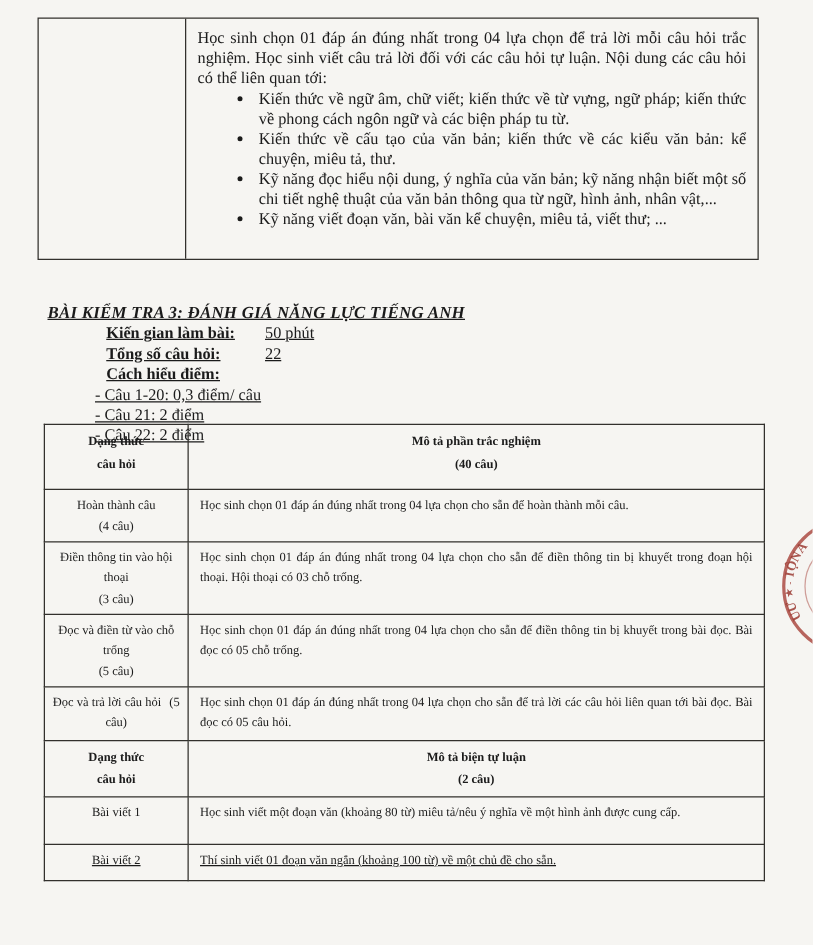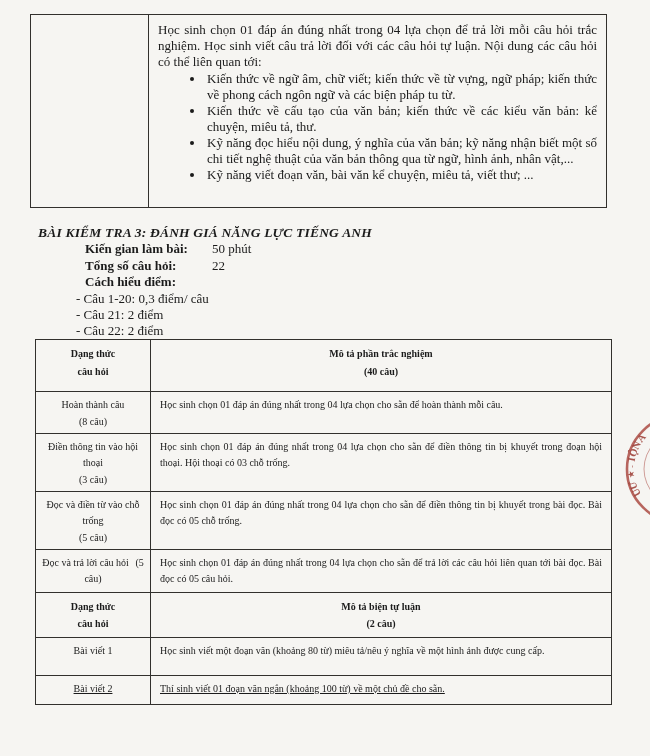--- a/index.html
+++ b/index.html
@@ -12,21 +12,21 @@
   .top-table{
     position:absolute;left:30px;top:14px;width:577px;height:194px;
     border:1.6px solid #32302d;display:flex;box-sizing:border-box;
   }
   .top-table .left-cell{width:118px;border-right:1.6px solid #32302d;box-sizing:border-box;}
   .top-table .right-cell{flex:1;padding:7px 9px 4px 9px;font-size:13px;line-height:16px;box-sizing:border-box;}
   .top-table .intro{margin:0;text-align:justify;}
   .top-table ul{margin:1px 0 0 0;padding:0 0 0 47px;}
   .top-table li{text-align:justify;margin:0;padding:0 0 0 2px;}
   
-  .section{position:absolute;left:38px;top:225px;font-size:13px;line-height:16.4px;}
+  .section{position:absolute;left:38px;top:242px;font-size:13px;line-height:16.4px;text-decoration:underline;}
   .section .title{font-weight:bold;font-style:italic;font-size:13.5px;letter-spacing:.2px;}
   .field{display:flex;margin-left:47px;}
   .field .lbl{font-weight:bold;width:127px;}
   .scoring{margin-left:38px;}
   
   table.main{
     position:absolute;left:35px;top:339px;width:577px;
     border-collapse:collapse;table-layout:fixed;
     font-size:10px;
   }
@@ -96,21 +96,21 @@
       <span class="qname">câu hỏi</span>
     </td>
     <td>
       <span class="qname">Mô tả phần trắc nghiệm</span>
       <span class="qname">(40 câu)</span>
     </td>
   </tr>
   <tr class="h-r1">
     <td class="qt">
       <span class="qname">Hoàn thành câu</span>
-      <span class="qcount">(8 câu)</span>
+      <span class="qcount">(4 câu)</span>
     </td>
     <td class="desc">Học sinh chọn 01 đáp án đúng nhất trong 04 lựa chọn cho sẵn để hoàn thành mỗi câu.</td>
   </tr>
   <tr class="h-r2">
     <td class="qt">
       <span class="qname">Điền thông tin vào hội thoại</span>
       <span class="qcount">(3 câu)</span>
     </td>
     <td class="desc">Học sinh chọn 01 đáp án đúng nhất trong 04 lựa chọn cho sẵn để điền thông tin bị khuyết trong đoạn hội thoại. Hội thoại có 03 chỗ trống.</td>
   </tr>

